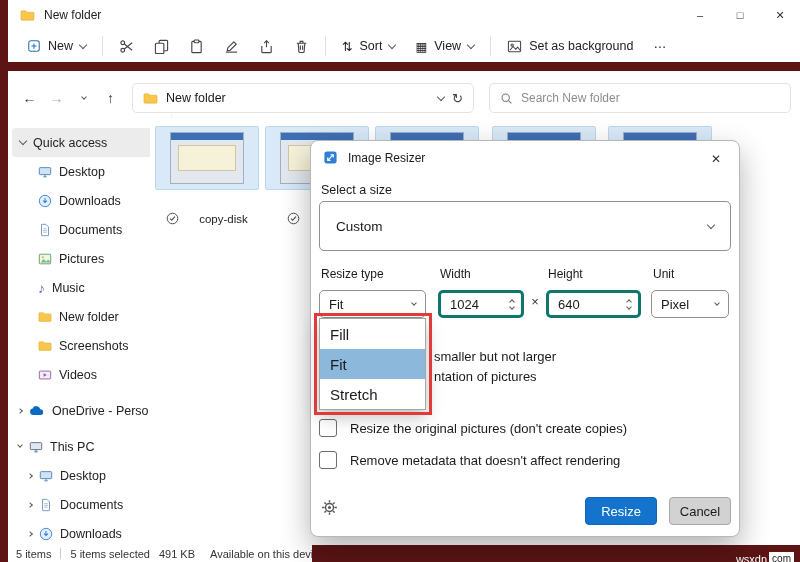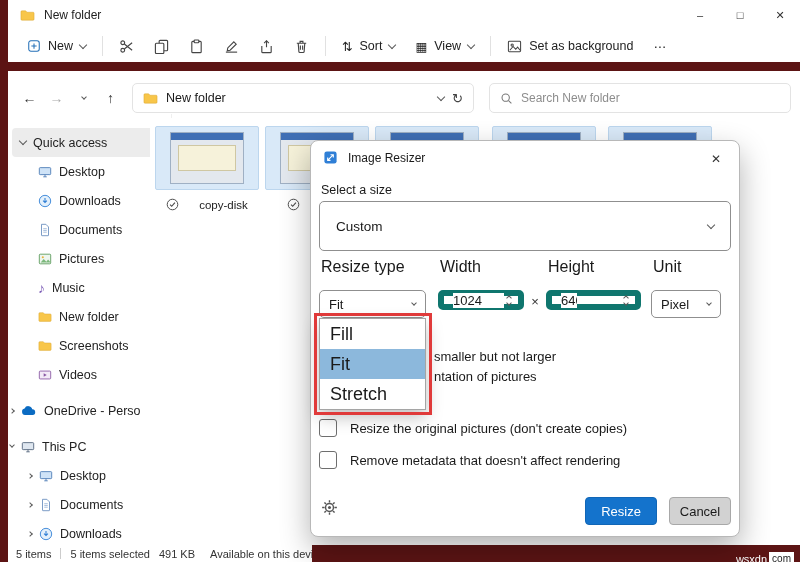--- a/index.html
+++ b/index.html
@@ -36,54 +36,54 @@
   .navarr.dis { color:#aaa; }
   .crumbbox { width:342px; height:30px; border:1px solid #e3e3e3; border-radius:5px; display:flex; align-items:center; padding:0 10px; gap:8px; margin-left:8px; }
   .crumbbox .grow { flex:1; }
   .searchbox { margin-left:15px; width:302px; height:30px; border:1px solid #e3e3e3; border-radius:5px; display:flex; align-items:center; padding:0 10px; gap:8px; }
   .searchbox input { border:none; outline:none; flex:1; font-size:12px; color:#555; background:transparent; }
   .searchbox input::placeholder { color:#8d8d8d; }
   .refresh { font-size:13px; color:#444; }
 
   
   .sidebar { position:absolute; left:8px; top:114px; width:164px; bottom:17px; padding-top:14px; font-size:12.5px; border-right:1px solid #efefef; background:#fff; }
-  .srow { height:29px; display:flex; align-items:center; gap:7px; padding-left:2px; color:#222; }
+  .srow { height:29px; display:flex; align-items:center; gap:7px; padding-left:10px; color:#222; }
   .srow .lbl { white-space:nowrap; overflow:hidden; }
   .srow.sel { background:#ececec; border-radius:4px; margin:0 4px; padding-left:8px; }
   .srow .pin { margin-left:auto; margin-right:12px; display:flex; }
   .ind1 { padding-left:30px; }
   .ind2 { padding-left:20px; }
   .gap6 { height:7px; }
 
   
   .files { position:absolute; left:150px; top:118px; right:0; bottom:17px; background:#fff; }
   .thumb { position:absolute; width:104px; top:8px; }
   .timg { height:64px; background:#d9e9f8; border:1px solid #bcd6ee; border-radius:2px; display:flex; align-items:center; justify-content:center; }
   .mini { width:74px; height:52px; background:#e3e8ee; border:1px solid #9fb0c4; }
   .mtb { height:7px; background:#3f6fb5; }
   .minner { margin:5px 7px; height:26px; background:#f6f2da; border:1px solid #cfc7a2; }
-  .tlabel { margin-top:8px; display:flex; align-items:center; justify-content:center; gap:20px; font-size:11.5px; color:#222; }
+  .tlabel { margin-top:22px; display:flex; align-items:center; justify-content:center; gap:20px; font-size:11.5px; color:#222; }
 
   
   .dialog { position:absolute; left:310px; top:140px; width:430px; height:397px; background:#fff; border:1px solid #b8b8b8; border-radius:8px; box-shadow:0 12px 30px rgba(0,0,0,.30); z-index:20; font-size:13px; }
   .dlg-title { position:absolute; left:12px; top:9px; display:flex; align-items:center; gap:10px; font-size:12px; }
   .dlg-close { position:absolute; right:8px; top:6px; width:30px; height:24px; display:flex; align-items:center; justify-content:center; font-size:12px; color:#333; }
   .dlg-sel-lbl { position:absolute; left:10px; top:42px; font-size:12.5px; }
   .combo { border:1px solid #8f8f8f; border-radius:5px; display:flex; align-items:center; background:#fff; }
   .combo .grow { flex:1; }
   .combo-custom { position:absolute; left:8px; top:60px; width:412px; height:50px; padding:0 16px; font-size:13.5px; }
-  .flabel { position:absolute; top:117px; font-size:16px; }
+  .flabel { position:absolute; top:126px; font-size:12px; }
   .ctl { position:absolute; top:149px; height:28px; padding:0 9px; font-size:13px; }
-  .numbox { position:absolute; top:149px; height:20px; border:6px solid #0f766e; border-radius:5px; display:flex; align-items:center; padding:0 4px 0 9px; }
+  .numbox { position:absolute; top:149px; height:28px; border:3px solid #0f766e; border-radius:5px; display:flex; align-items:center; padding:0 4px 0 9px; }
   .numbox input { border:none; outline:none; width:100%; font-size:13px; color:#1a1a1a; }
   .spin { display:flex; flex-direction:column; gap:4px; padding:0 3px; }
   .times { position:absolute; top:153px; width:16px; text-align:center; font-size:13px; color:#333; }
 
   .flyout { position:absolute; left:8px; top:177px; width:107px; background:#fff; border:1px solid #a5a5a5; box-shadow:0 7px 16px rgba(0,0,0,.25); z-index:2; }
-  .opt { height:30px; display:flex; align-items:center; padding-left:10px; font-size:18px; }
+  .opt { height:30px; display:flex; align-items:center; padding-left:10px; font-size:15px; }
   .opt.sel { background:#8cb8dc; }
   .redbox { position:absolute; left:3px; top:172px; width:118px; height:102px; border:3px solid #e03a3a; z-index:3; pointer-events:none; }
   .partial { position:absolute; left:123px; font-size:13px; color:#1a1a1a; }
 
   .chkrow { position:absolute; left:8px; display:flex; align-items:center; gap:13px; }
   .chk { width:18px; height:18px; border:1px solid #6e6e6e; border-radius:3px; background:#fff; flex:none; }
 
   .gearbtn { position:absolute; left:10px; top:358px; display:flex; }
   .btn { position:absolute; top:356px; height:28px; border-radius:4px; display:flex; align-items:center; justify-content:center; font-size:13px; }
   .btn-resize { left:274px; width:72px; background:#1473cc; border:1px solid #1166b6; color:#fff; }
@@ -482,21 +482,21 @@
     <div class="times" style="left:216px;">×</div>
 
     <div class="numbox" style="left:235px; width:95px;gap:44px;">
       <input type="text" value="640" style="">
       <span class="spin">
         <i class="chv up tiny"></i>
         <i class="chv down tiny"></i>
       </span>
     </div>
 
-    <div class="combo ctl" style="left:340px; width:70px;">
+    <div class="combo ctl" style="left:340px; width:78px;">
       <span>Pixel</span>
       <span class="grow"></span>
       <i class="chv down tiny"></i>
     </div>
 
     <div class="flyout">
       <div class="opt">Fill</div>
       <div class="opt sel">Fit</div>
       <div class="opt">Stretch</div>
     </div>

